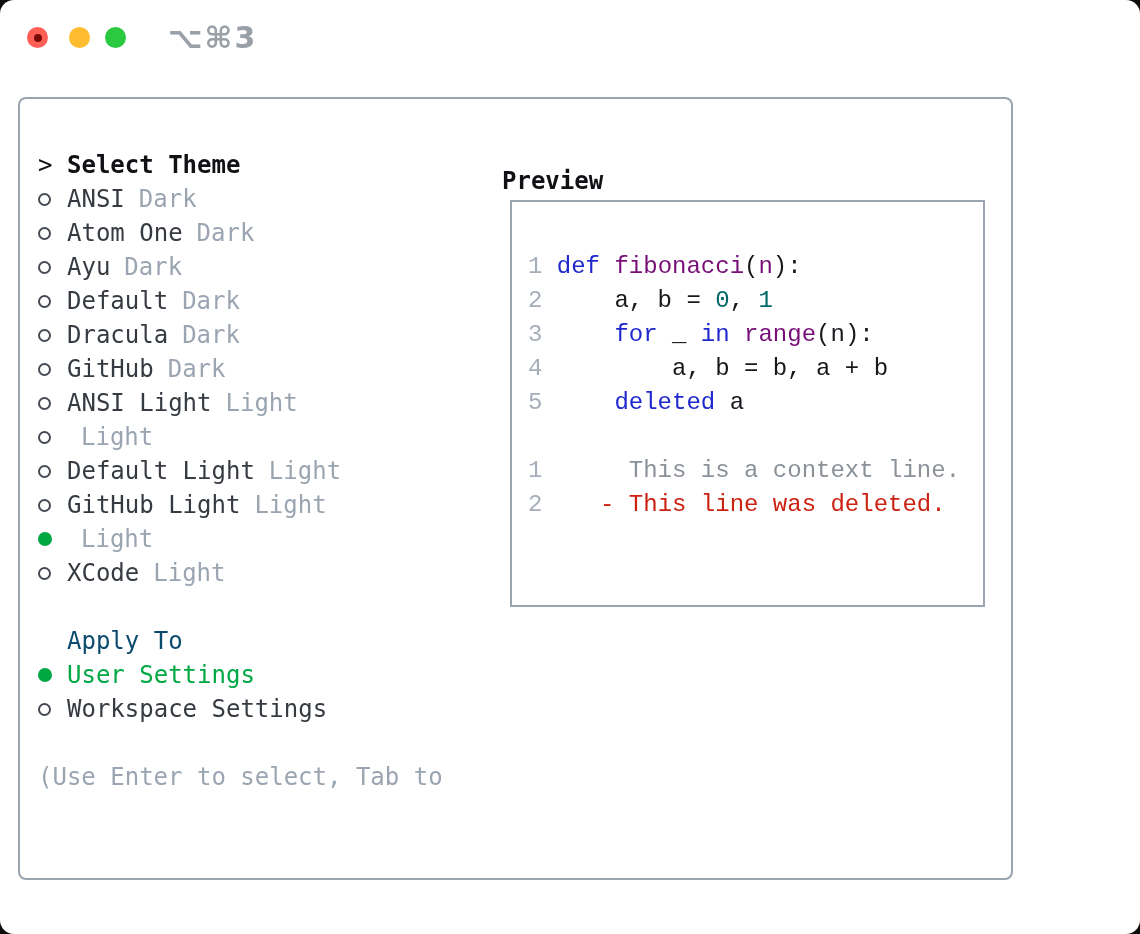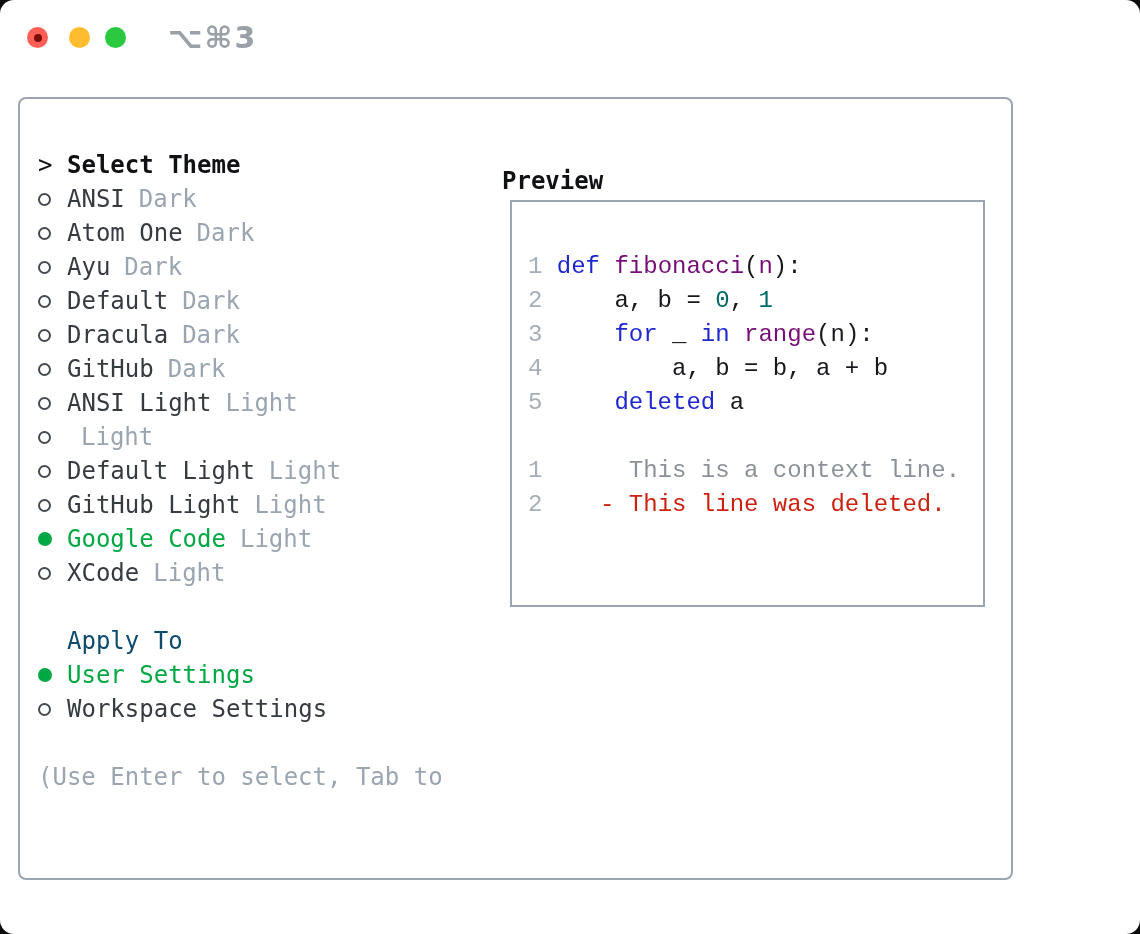--- a/index.html
+++ b/index.html
@@ -85,21 +85,21 @@
           <div class="row option"><span class="prefix"><span class="circle"></span></span><span class="opt-label">ANSI</span><span class="variant">Dark</span></div>
           <div class="row option"><span class="prefix"><span class="circle"></span></span><span class="opt-label">Atom One</span><span class="variant">Dark</span></div>
           <div class="row option"><span class="prefix"><span class="circle"></span></span><span class="opt-label">Ayu</span><span class="variant">Dark</span></div>
           <div class="row option"><span class="prefix"><span class="circle"></span></span><span class="opt-label">Default</span><span class="variant">Dark</span></div>
           <div class="row option"><span class="prefix"><span class="circle"></span></span><span class="opt-label">Dracula</span><span class="variant">Dark</span></div>
           <div class="row option"><span class="prefix"><span class="circle"></span></span><span class="opt-label">GitHub</span><span class="variant">Dark</span></div>
           <div class="row option"><span class="prefix"><span class="circle"></span></span><span class="opt-label">ANSI Light</span><span class="variant">Light</span></div>
           <div class="row option"><span class="prefix"><span class="circle"></span></span><span class="variant">Light</span></div>
           <div class="row option"><span class="prefix"><span class="circle"></span></span><span class="opt-label">Default Light</span><span class="variant">Light</span></div>
           <div class="row option"><span class="prefix"><span class="circle"></span></span><span class="opt-label">GitHub Light</span><span class="variant">Light</span></div>
-          <div class="row option selected"><span class="prefix"><span class="circle sel"></span></span><span class="opt-label">Google Code</span><span class="variant">Light</span></div>
+          <div class="row option selected"><span class="prefix"><span class="circle sel"></span></span><span class="variant">Light</span></div>
           <div class="row option"><span class="prefix"><span class="circle"></span></span><span class="opt-label">XCode</span><span class="variant">Light</span></div>
         </div>
 
       <div class="row gap"></div>
 
       <div class="row">
         <span class="prefix"></span>
         <span class="apply-label">Apply To</span>
       </div>
 

